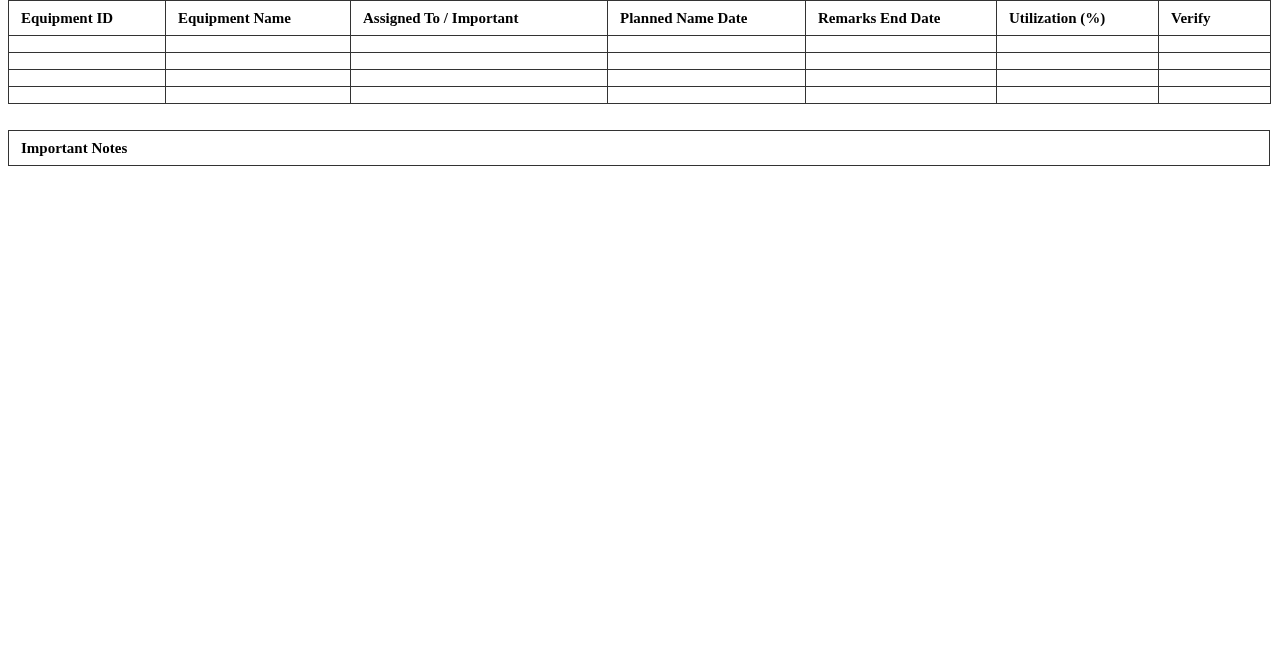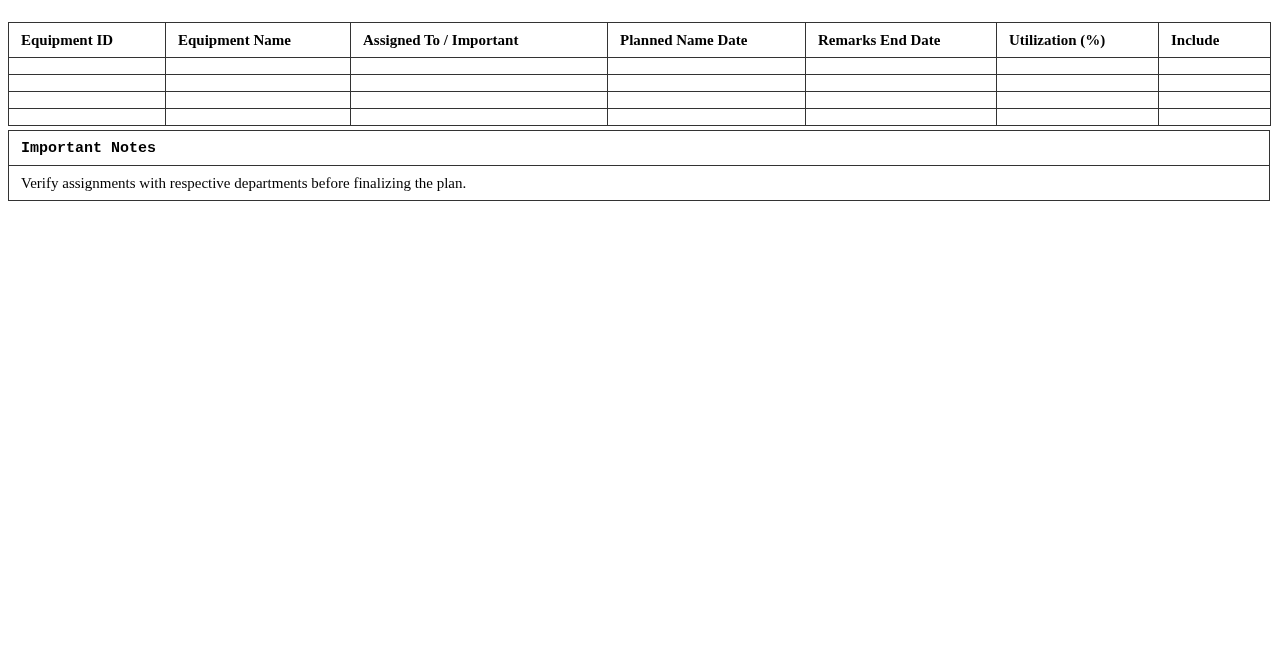--- a/index.html
+++ b/index.html
@@ -1,24 +1,24 @@
 <!DOCTYPE html>
 <html><head>
   <meta charset="utf-8">
   <style>
     html, body { margin: 0; padding: 0; background: #ffffff; }
     body { width: 1278px; height: 650px; position: relative; font-family: "Liberation Serif", serif; color: #000; }
     table { border-collapse: collapse; position: absolute; left: 8px; table-layout: fixed; }
     td, th { border: 1px solid #333; padding: 0 12px; text-align: left; font-size: 15px; }
-    #equip { top: 22px; width: 1262px; }
+    #equip { top: 0; width: 1262px; }
     #equip th { height: 34px; font-weight: bold; }
     #equip td { height: 16px; padding: 0; }
     #notes { top: 130px; width: 1262px; }
     #notes td { height: 34px; }
-    #notes .hd { font-weight: bold; font-family: Liberation Mono, monospace; }
+    #notes .hd { font-weight: bold; }
   </style>
 </head>
 <body>
 
 <table id="equip">
   <colgroup>
     <col style="width:157px">
       <col style="width:185px">
       <col style="width:257px">
       <col style="width:198px">
@@ -27,21 +27,21 @@
       <col style="width:112px">
   </colgroup>
   <thead>
     <tr>
       <th>Equipment ID</th>
       <th>Equipment Name</th>
       <th>Assigned To / Important</th>
       <th>Planned Name Date</th>
       <th>Remarks End Date</th>
       <th>Utilization (%)</th>
-      <th>Include</th>
+      <th>Verify</th>
     </tr>
   </thead>
   <tbody>
     <tr>
       <td></td>
       <td></td>
       <td></td>
       <td></td>
       <td></td>
       <td></td>
@@ -75,17 +75,14 @@
       <td></td>
     </tr>
   </tbody>
 </table>
 
 <table id="notes">
   <tbody>
     <tr>
       <td class="hd">Important Notes</td>
     </tr>
-    <tr>
-      <td>Verify assignments with respective departments before finalizing the plan.</td>
-    </tr>
   </tbody>
 </table>
 
 </body></html>

